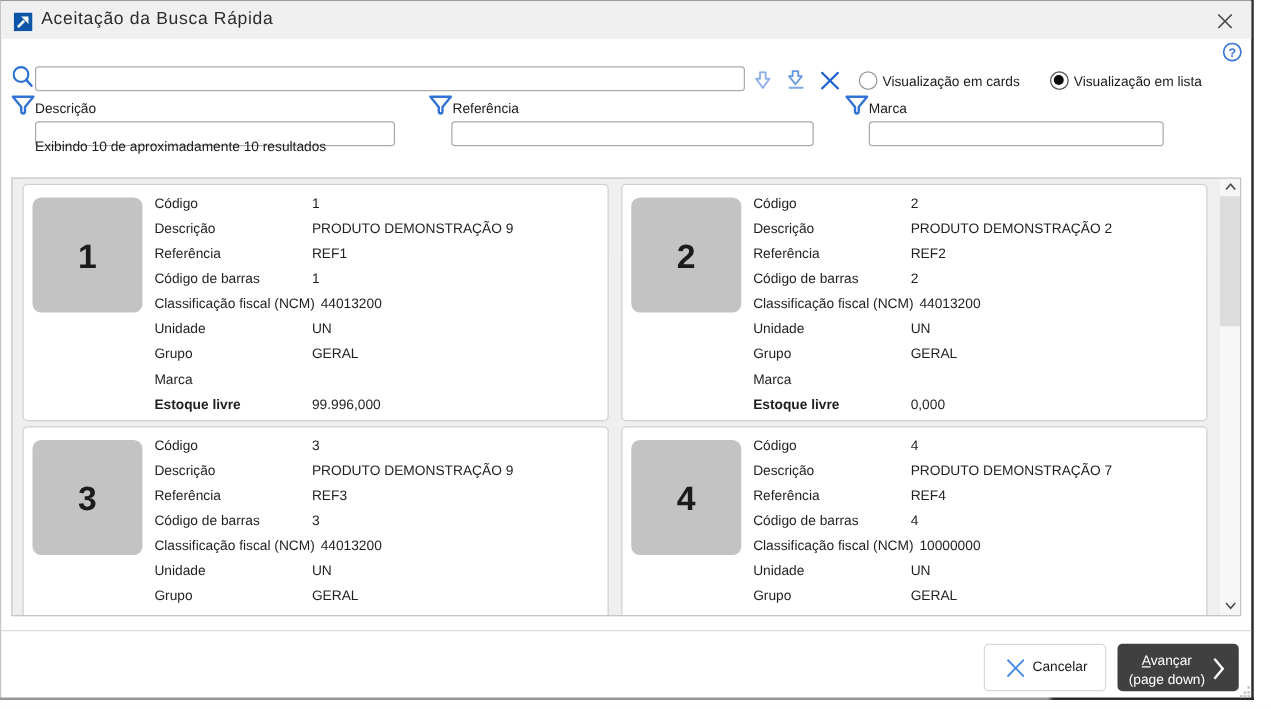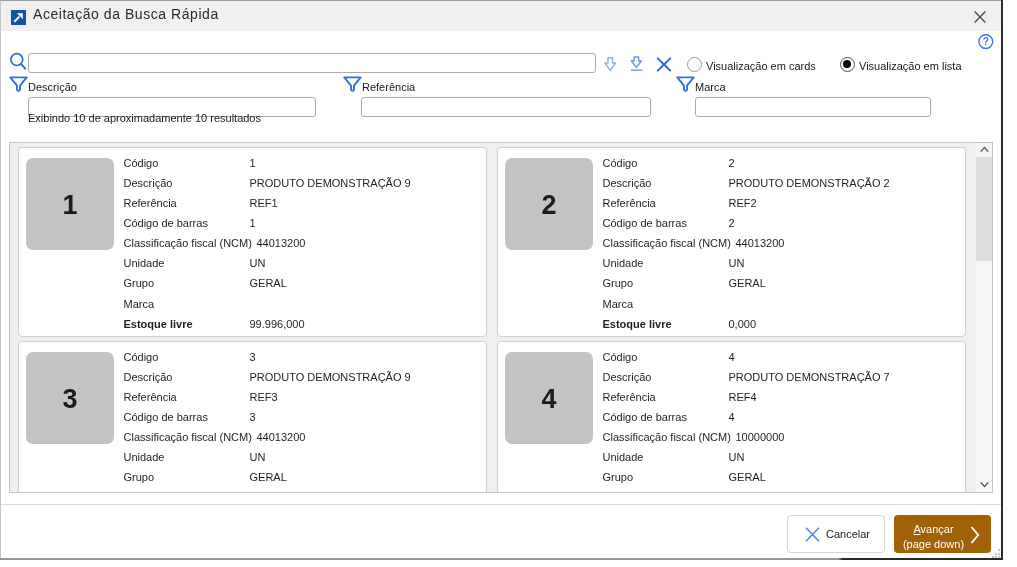--- a/index.html
+++ b/index.html
@@ -23,21 +23,21 @@
   .sq{position:absolute;left:7px;top:9.5px;width:88px;height:92px;box-sizing:border-box;padding-top:3px;background:#c3c3c3;border-radius:7px;
       display:flex;align-items:center;justify-content:center;font-size:27px;font-weight:bold;color:#1b1b1b;}
   .row{position:absolute;left:104.5px;height:20px;line-height:20px;font-size:11px;color:#1f1f1f;white-space:nowrap;width:360px;}
   .row .val{position:absolute;left:126px;top:0;}
   .row .val2{position:absolute;left:133px;top:0;}
   .sbar{position:absolute;right:0;top:0;width:16px;height:349px;background:#f6f6f6;}
   .thumb{position:absolute;left:0px;top:14px;width:16px;height:104px;background:#dcdcdc;}
   .btn{position:absolute;top:515px;height:38px;border-radius:4px;box-sizing:border-box;font-size:11px;}
   .btn.cancel{left:787px;width:98px;background:#fff;border:1px solid #d8d8d8;color:#1a1a1a;
        display:flex;align-items:center;justify-content:center;}
-  .btn.next{left:894px;width:97px;background:#a16207;color:#fff;}
+  .btn.next{left:894px;width:97px;background:#404040;color:#fff;}
   .griddot{position:absolute;width:2px;height:2px;background:#c6c6c6;}
 </style>
 </head>
 <body>
 <div class="win"></div>
 <div class="rborder"></div>
 <div class="bborder"></div>
 <div class="titlebar">
   <svg class="abs" style="left:10px;top:9px" width="15" height="15" viewBox="0 0 15 15">
     <rect width="15" height="15" fill="#0d56a7"></rect>

